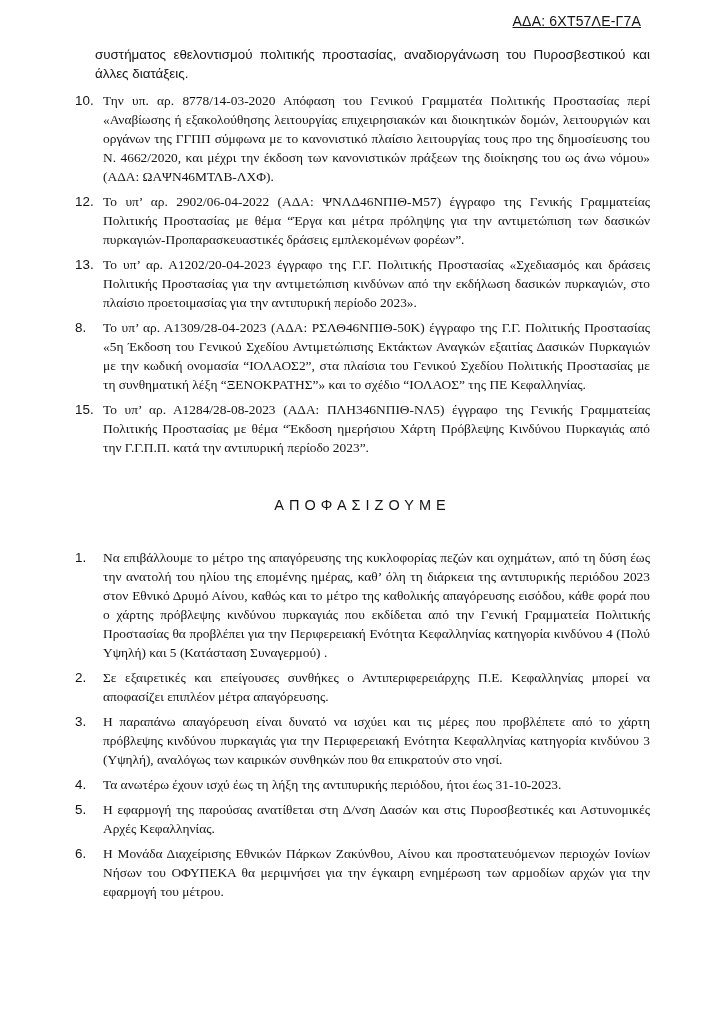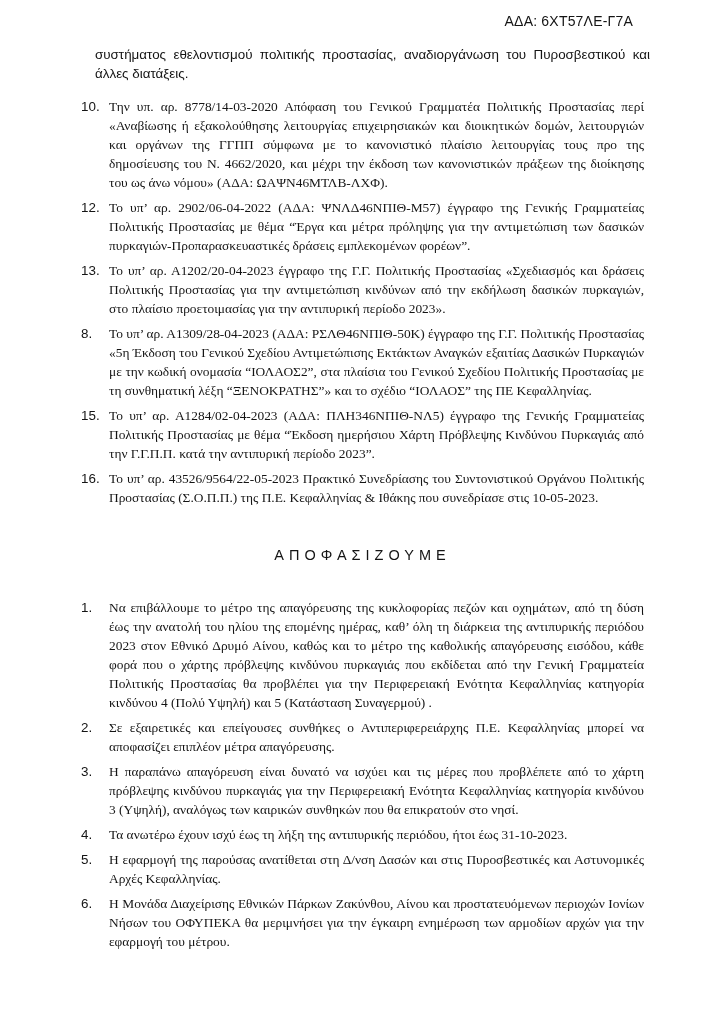--- a/index.html
+++ b/index.html
@@ -12,42 +12,43 @@
     width: 725px;
     height: 1024px;
     background: #ffffff;
     font-family: "Liberation Sans", "DejaVu Sans", sans-serif;
     color: #141414;
     overflow: hidden;
   }
   .ada-line {
     position: absolute;
     top: 13px;
-    left: 0;
+    left: 8px;
     width: 633px;
     text-align: right;
     font-size: 14px;
     letter-spacing: 0.2px;
     white-space: nowrap;
+    text-decoration: underline;
   }
   .content {
     position: absolute;
     top: 45px;
     left: 67px;
     width: 591px;
     font-size: 13.4px;
     line-height: 19px;
   }
   .intro-par {
     padding-left: 28px;
     text-align: justify;
     margin: 0 8px 7px 0;
   }
   .num-list {
-    margin: 14px;
+    margin: 8px;
     padding: 0;
   }
   .num-item {
     display: flex;
     margin: 0 0 6px 0;
   }
   .num-item .num {
     flex: 0 0 28px;
     text-align: left;
   }
@@ -93,27 +94,23 @@
           <span class="txt">Το υπ’ αρ. Α1202/20-04-2023 έγγραφο της Γ.Γ. Πολιτικής Προστασίας «Σχεδιασμός και δράσεις Πολιτικής Προστασίας για την αντιμετώπιση κινδύνων από την εκδήλωση δασικών πυρκαγιών, στο πλαίσιο προετοιμασίας για την αντιπυρική περίοδο 2023».</span>
         </div>
 
         <div class="num-item">
           <span class="num">8.</span>
           <span class="txt">Το υπ’ αρ. Α1309/28-04-2023 (ΑΔΑ: ΡΣΛΘ46ΝΠΙΘ-50Κ) έγγραφο της Γ.Γ. Πολιτικής Προστασίας «5η Έκδοση του Γενικού Σχεδίου Αντιμετώπισης Εκτάκτων Αναγκών εξαιτίας Δασικών Πυρκαγιών με την κωδική ονομασία “ΙΟΛΑΟΣ2”, στα πλαίσια του Γενικού Σχεδίου Πολιτικής Προστασίας με τη συνθηματική λέξη “ΞΕΝΟΚΡΑΤΗΣ”» και το σχέδιο “ΙΟΛΑΟΣ” της ΠΕ Κεφαλληνίας.</span>
         </div>
 
         <div class="num-item">
           <span class="num">15.</span>
-          <span class="txt">Το υπ’ αρ. Α1284/02-04-2023 (ΑΔΑ: ΠΛΗ346ΝΠΙΘ-ΝΛ5) έγγραφο της Γενικής Γραμματείας Πολιτικής Προστασίας με θέμα “Έκδοση ημερήσιου Χάρτη Πρόβλεψης Κινδύνου Πυρκαγιάς από την Γ.Γ.Π.Π. κατά την αντιπυρική περίοδο 2023”.</span>
+          <span class="txt">Το υπ’ αρ. Α1284/28-08-2023 (ΑΔΑ: ΠΛΗ346ΝΠΙΘ-ΝΛ5) έγγραφο της Γενικής Γραμματείας Πολιτικής Προστασίας με θέμα “Έκδοση ημερήσιου Χάρτη Πρόβλεψης Κινδύνου Πυρκαγιάς από την Γ.Γ.Π.Π. κατά την αντιπυρική περίοδο 2023”.</span>
         </div>
 
-        <div class="num-item">
-          <span class="num">16.</span>
-          <span class="txt">Το υπ’ αρ. 43526/9564/22-05-2023 Πρακτικό Συνεδρίασης του Συντονιστικού Οργάνου Πολιτικής Προστασίας (Σ.Ο.Π.Π.) της Π.Ε. Κεφαλληνίας &amp; Ιθάκης που συνεδρίασε στις 10-05-2023.</span>
-        </div>
       </div>
 
     <div class="decision-heading">ΑΠΟΦΑΣΙΖΟΥΜΕ</div>
 
     <div class="num-list">
 
         <div class="num-item">
           <span class="num">1.</span>
           <span class="txt">Να επιβάλλουμε το μέτρο της απαγόρευσης της κυκλοφορίας πεζών και οχημάτων, από τη δύση έως την ανατολή του ηλίου της επομένης ημέρας, καθ’ όλη τη διάρκεια της αντιπυρικής περιόδου 2023 στον Εθνικό Δρυμό Αίνου, καθώς και το μέτρο της καθολικής απαγόρευσης εισόδου, κάθε φορά που ο χάρτης πρόβλεψης κινδύνου πυρκαγιάς που εκδίδεται από την Γενική Γραμματεία Πολιτικής Προστασίας θα προβλέπει για την Περιφερειακή Ενότητα Κεφαλληνίας κατηγορία κινδύνου 4 (Πολύ Υψηλή) και 5 (Κατάσταση Συναγερμού) .</span>
         </div>

